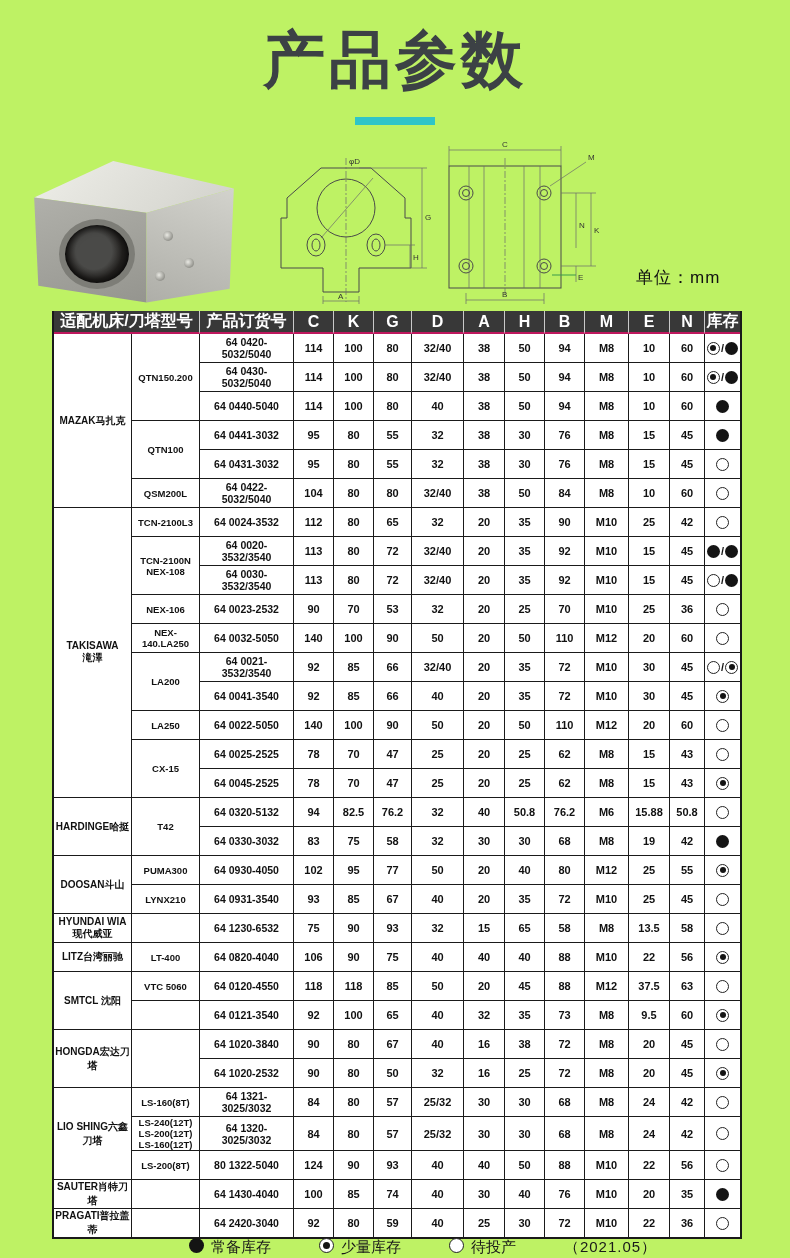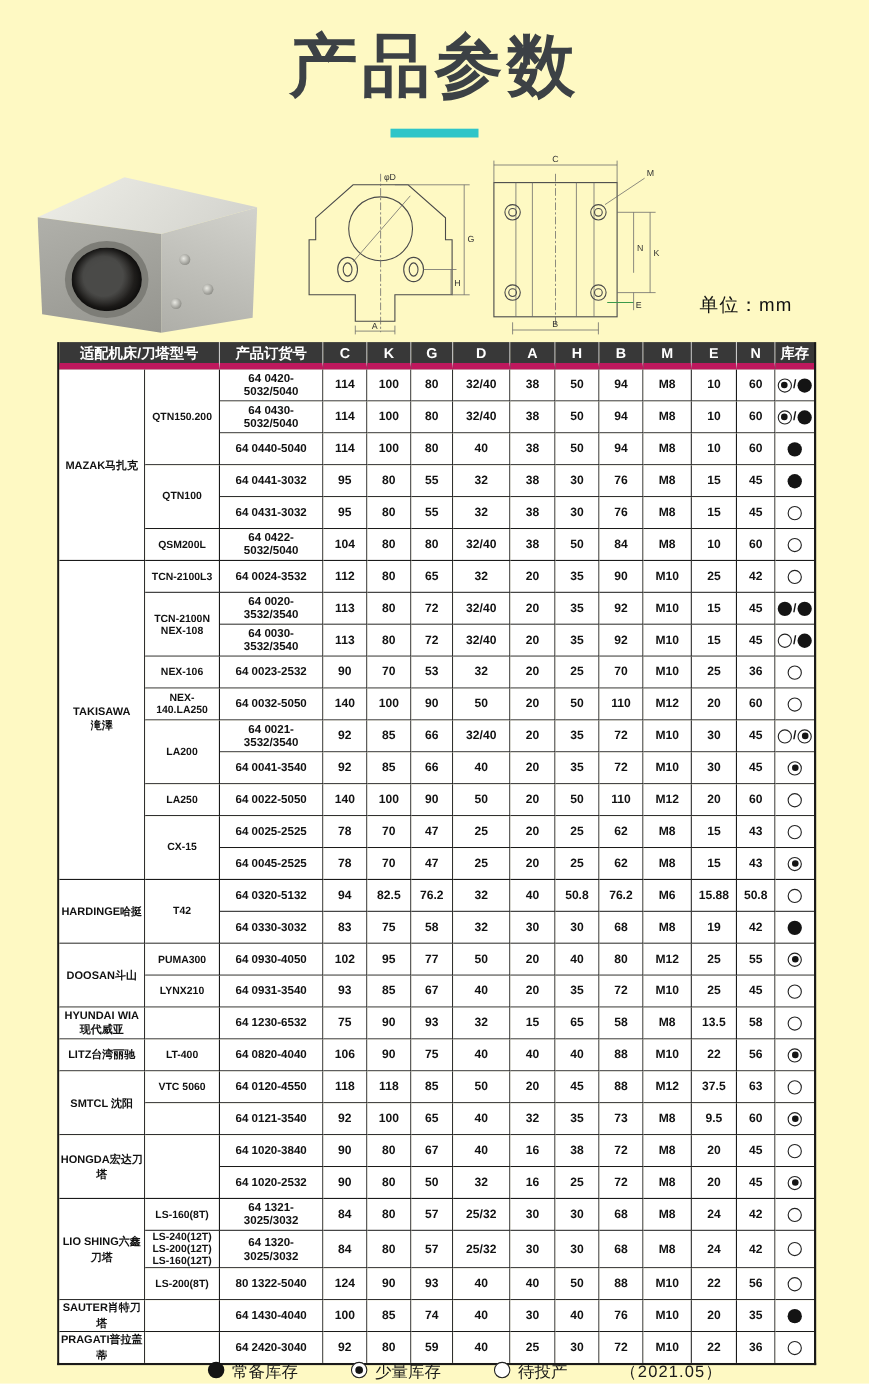--- a/index.html
+++ b/index.html
@@ -1,16 +1,16 @@
 <!DOCTYPE html>
 <html><head>
 <meta charset="utf-8">
 <style>
   html,body{margin:0;padding:0;background:#fff;}
-  .page{position:relative;width:790px;height:1258px;background:#fef9c3;overflow:hidden;
+  .page{position:relative;width:790px;height:1258px;background:#bef264;overflow:hidden;
         font-family:"Liberation Sans", sans-serif;color:#1a1a1a;}
 
   
   .title{position:absolute;left:0;top:18px;width:790px;text-align:center;
          font-size:62px;font-weight:900;color:#3c4145;letter-spacing:4px;}
   .accent-bar{position:absolute;left:355px;top:117px;width:80px;height:8px;background:#2fc5c8;}
   .unit{position:absolute;left:636px;top:266px;font-size:17px;color:#111;letter-spacing:1px;}
 
   
   .photo{position:absolute;left:30px;top:152px;width:208px;height:152px;}
@@ -31,22 +31,22 @@
   .drawing{position:absolute;}
   .drawing svg{display:block;}
   .dwg-front{left:259px;top:150px;}
   .dwg-side{left:424px;top:138px;}
 
   
   .table-wrap{position:absolute;left:52px;top:311px;width:686px;}
   .banner{height:30px;line-height:30px;background:#474747;color:#fff;text-align:center;
           font-size:17px;font-weight:bold;letter-spacing:6px;border-bottom:2px solid #fff;}
   table{border-spacing:0;table-layout:fixed;width:686px;border:2px solid #1a1a1a;border-top:none;}
-  thead th{background:#383838;color:#fff;font-size:13px;font-weight:bold;height:19px;
-           padding:0;border-right:1px solid #c9c9c9;border-bottom:6px solid #be185d;}
+  thead th{background:#383838;color:#fff;font-size:16px;font-weight:bold;height:19px;
+           padding:0;border-right:1px solid #c9c9c9;border-bottom:2px solid #be185d;}
   thead th:last-child{border-right:none;}
   tbody td{border-right:1px solid #1a1a1a;border-bottom:1px solid #1a1a1a;
            text-align:center;vertical-align:middle;height:28px;padding:0 1px;
            font-size:11px;font-weight:bold;color:#111;background:#fff;}
   tbody tr td:last-child{border-right:none;}
   tbody tr:last-child td{border-bottom:none;}
   td.brand{font-size:10px;}
   td.model{font-size:9.5px;}
   td.order{font-size:10.5px;}
 

